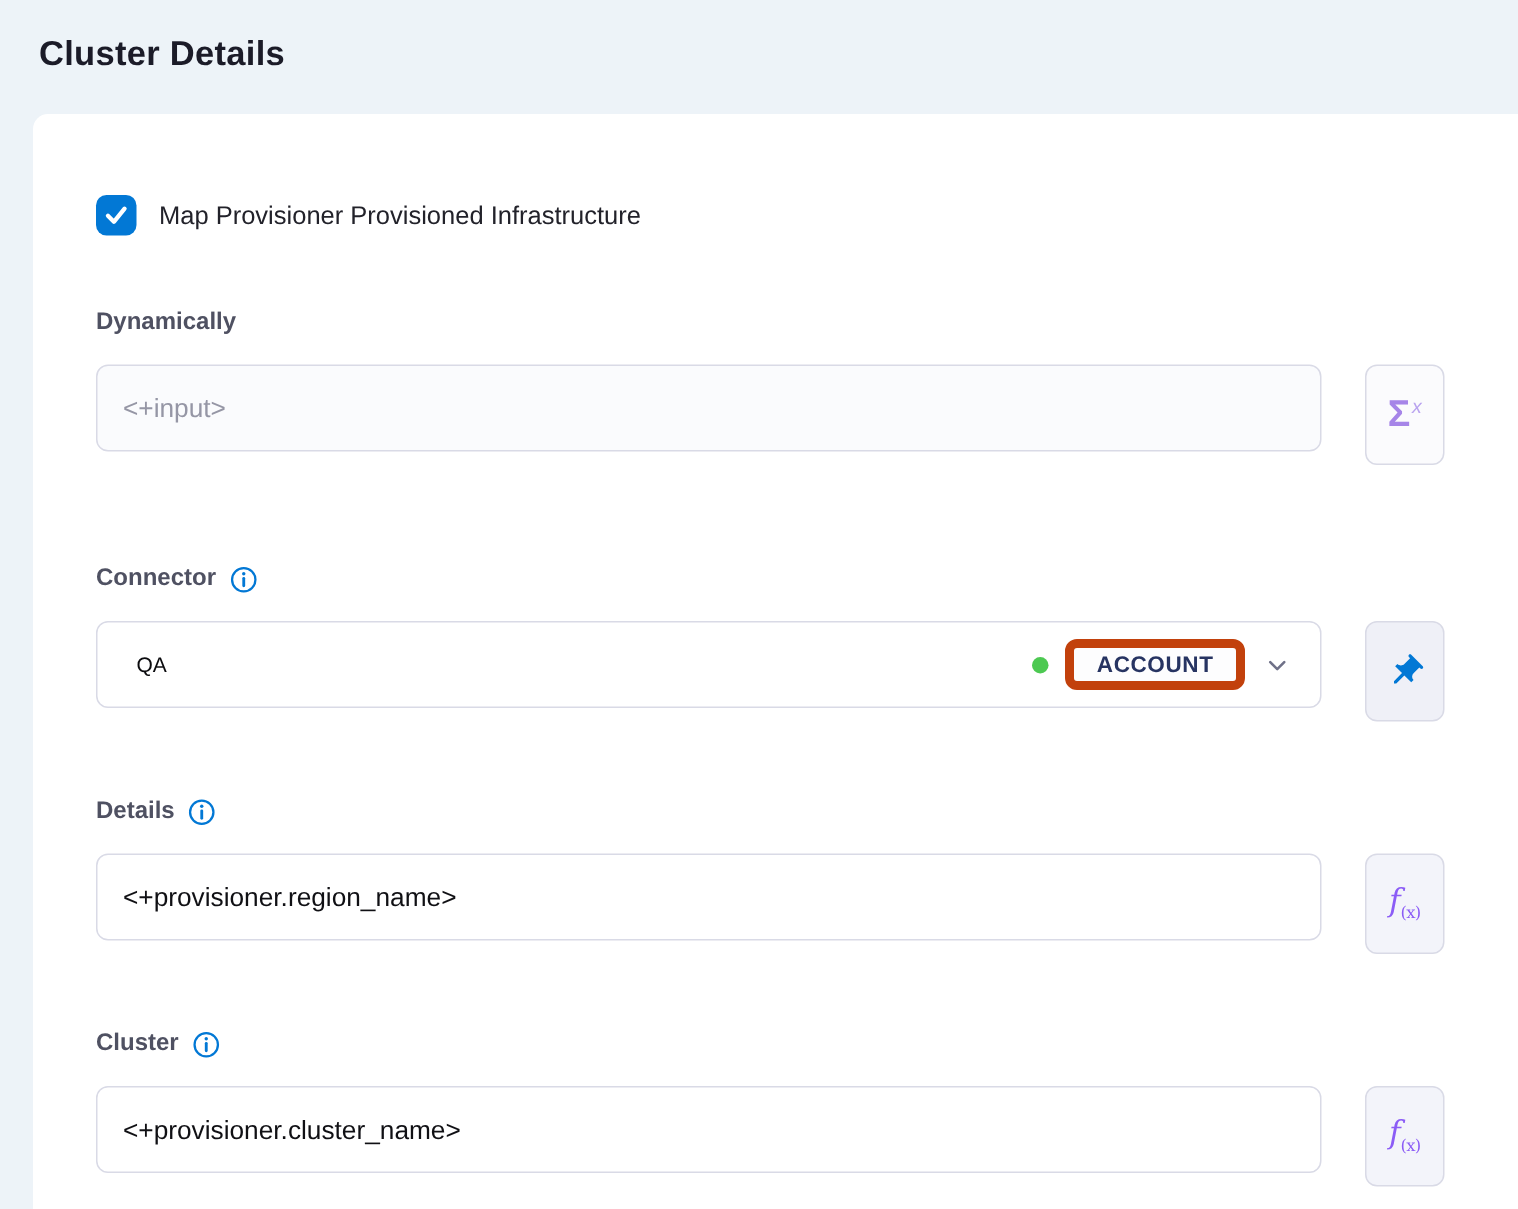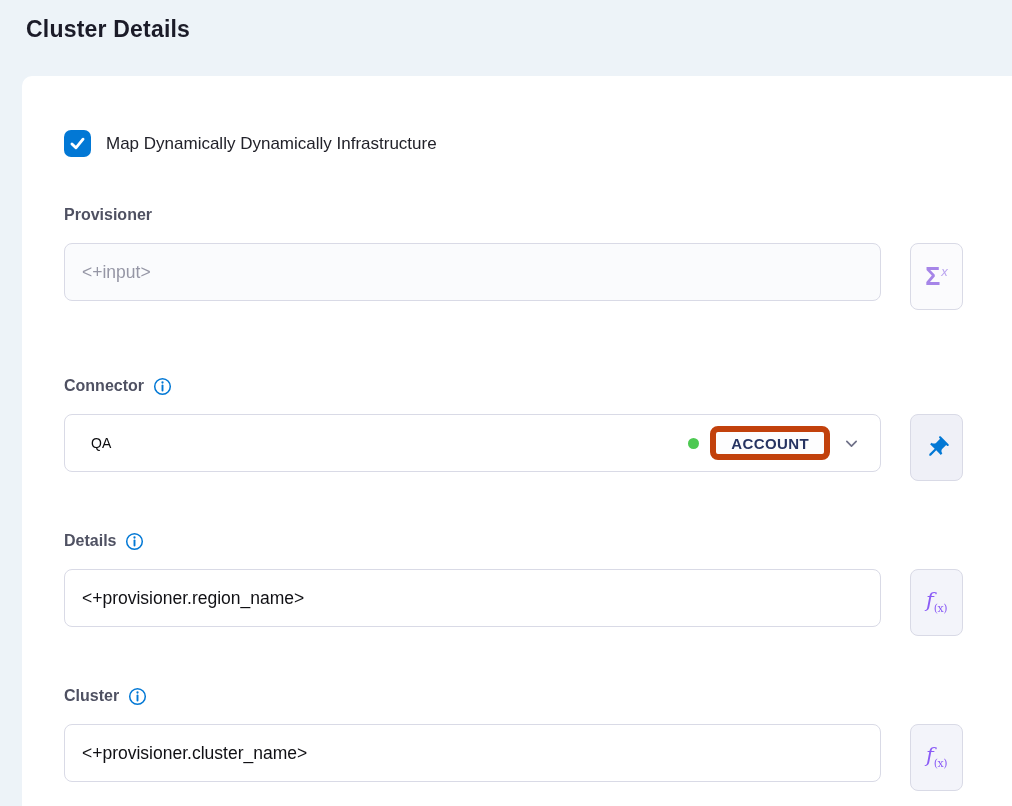--- a/index.html
+++ b/index.html
@@ -4,21 +4,21 @@
 <style>
   * { box-sizing: border-box; }
   html, body { margin: 0; padding: 0; }
   body {
     width: 1012px; height: 806px;
     background: #edf3f8;
     font-family: "Liberation Sans", sans-serif;
     position: relative; overflow: hidden;
   }
   .page-title {
-    position: absolute; left: 26px; top: 16px;
+    position: absolute; left: 26px; top: 22px;
     font-size: 23px; font-weight: bold; color: #1b1b28; letter-spacing: 0.2px;
   }
   .card {
     position: absolute; left: 22px; top: 76px;
     width: 990px; height: 730px;
     background: #ffffff; border-top-left-radius: 10px;
   }
   .content { position: absolute; left: 42px; top: 54px; width: 899px; }
 
   
@@ -81,26 +81,26 @@
 
 <div class="card">
   <div class="content">
 
     <div class="checkbox-row">
       <div class="checkbox">
         <svg width="19" height="19" viewBox="0 0 24 24" fill="none">
           <path d="M5 12.5 L10 17.5 L19 6.5" stroke="#ffffff" stroke-width="3.6" stroke-linecap="round" stroke-linejoin="round"></path>
         </svg>
       </div>
-      <div class="checkbox-label">Map Dynamically Dynamically Infrastructure</div>
+      <div class="checkbox-label">Map Provisioner Provisioned Infrastructure</div>
     </div>
 
     <div class="field-group-provisioner">
       <div class="field-label-row">
-        <span class="field-label">Provisioner</span>
+        <span class="field-label">Dynamically</span>
       </div>
       <div class="input-row">
         <div class="input-box disabled">&lt;+input&gt;</div>
         <div class="side-btn sigma-btn">
           <span class="sigma-glyph"><span>Σ</span><sup>x</sup></span>
         </div>
       </div>
     </div>
 
     <div class="field-group-connector">

